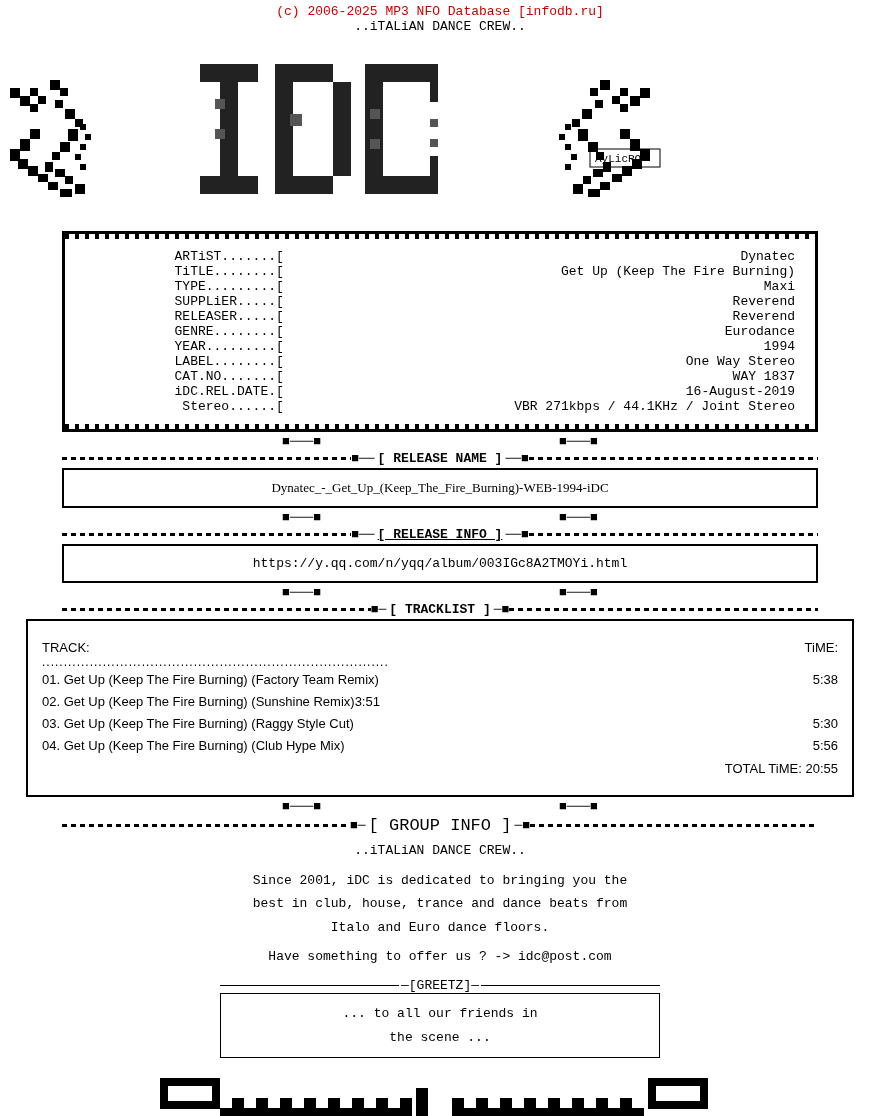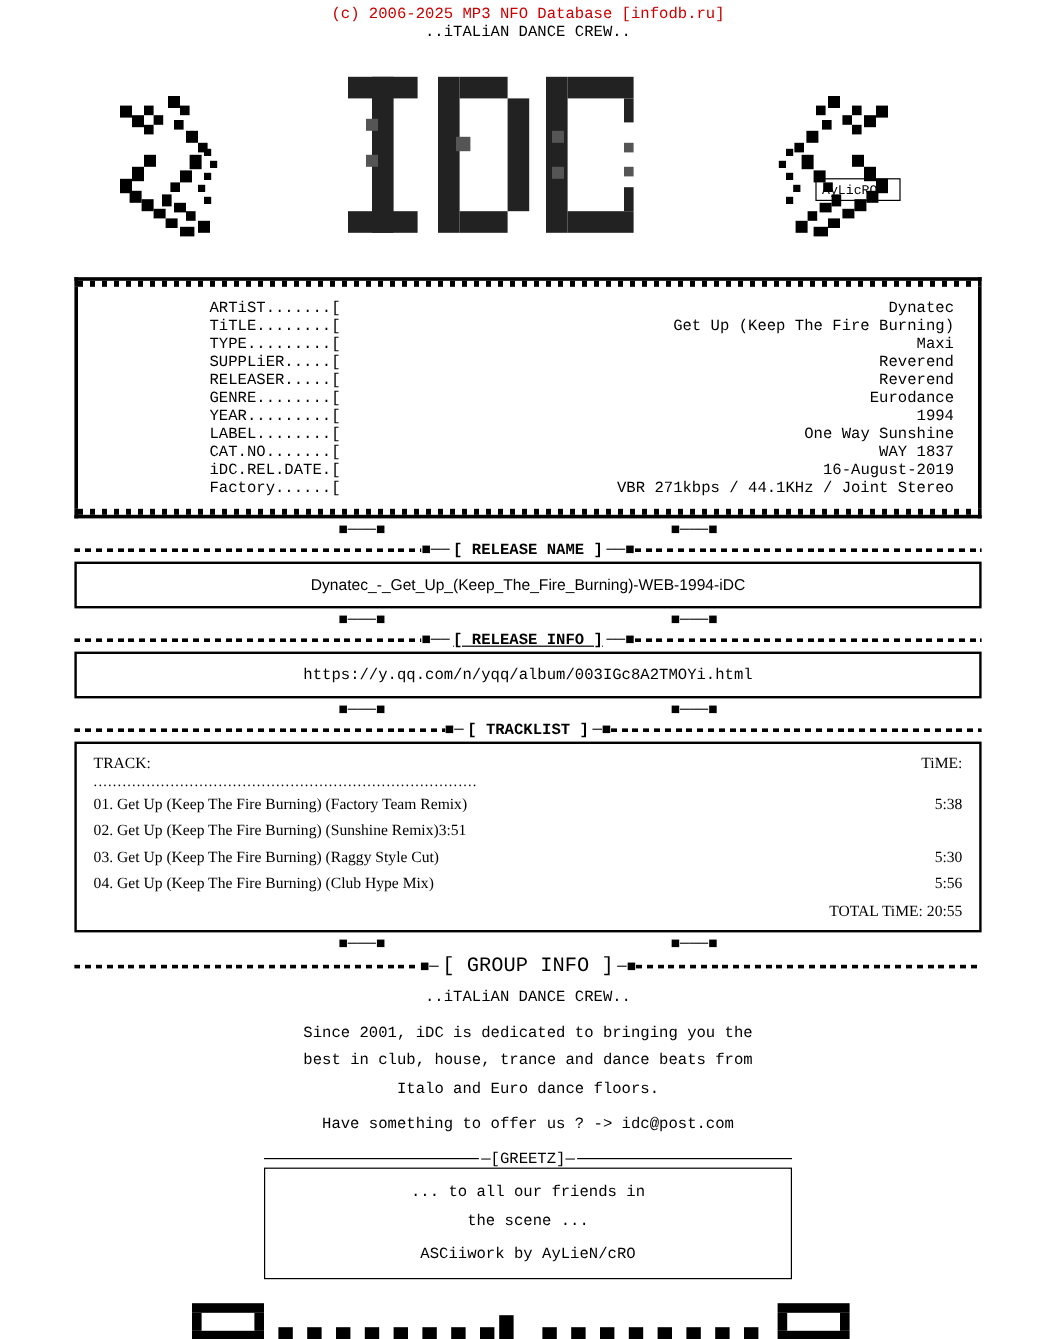--- a/index.html
+++ b/index.html
@@ -28,21 +28,20 @@
       color: #cc0000;
       font-size: 13px;
     }
     .top-header .subtitle {
       color: #000;
       font-size: 13px;
     }
 
     
     .logo-area {
-      text-align: center;
       margin: 0;
       padding: 8px 0;
       position: relative;
     }
   </style>
 </head>
 <body>
 
 <div class="page-wrapper">
 
@@ -185,32 +184,32 @@
       <tr>
         <td style="white-space:nowrap;">GENRE........[</td>
         <td>Eurodance</td>
       </tr>
       <tr>
         <td style="white-space:nowrap;">YEAR.........[</td>
         <td>1994</td>
       </tr>
       <tr>
         <td style="white-space:nowrap;">LABEL........[</td>
-        <td>One Way Sunshine</td>
+        <td>One Way Stereo</td>
       </tr>
       <tr>
         <td style="white-space:nowrap;">CAT.NO.......[</td>
         <td>WAY 1837</td>
       </tr>
       <tr>
         <td style="white-space:nowrap;">iDC.REL.DATE.[</td>
         <td>16-August-2019</td>
       </tr>
       <tr>
-        <td style="white-space:nowrap;">Factory......[</td>
+        <td style="white-space:nowrap;">Stereo......[</td>
         <td>VBR 271kbps / 44.1KHz / Joint Stereo</td>
       </tr>
     </tbody>
       </table>
   </div>
 
   <div style="margin: 0 62px; border-bottom: 3px solid #000; border-left: 3px solid #000; border-right: 3px solid #000; height: 8px; background: repeating-linear-gradient(90deg, #000 0px, #000 4px, #fff 4px, #fff 10px);"></div>
 
   <div style="text-align:center; font-family:'Courier New',Courier,monospace; font-size:13px; margin: 2px 0;">
     <span style="margin-right: 230px;">■───■</span>
@@ -220,21 +219,21 @@
   <div style="display:flex; align-items:center; justify-content:center; margin: 2px 62px;">
     <div style="flex:1; height:3px; background: repeating-linear-gradient(90deg, #000 0px, #000 5px, #fff 5px, #fff 9px);"></div>
     <div style="display:flex;align-items:center;gap:3px;">
       <span style="font-family:'Courier New',Courier,monospace;font-size:13px;font-weight:bold;">■──</span>
       <span style="font-family:'Courier New',Courier,monospace;font-size:13px;font-weight:bold;">[ RELEASE NAME ]</span>
       <span style="font-family:'Courier New',Courier,monospace;font-size:13px;font-weight:bold;">──■</span>
     </div>
     <div style="flex:1; height:3px; background: repeating-linear-gradient(90deg, #000 0px, #000 5px, #fff 5px, #fff 9px);"></div>
   </div>
 
-  <div style="margin: 2px 62px; border: 2px solid #000; padding: 10px 16px; text-align:center; font-family:Liberation Sans, sans-serif; font-size:13px;">
+  <div style="margin: 2px 62px; border: 2px solid #000; padding: 10px 16px; text-align:center; font-family:Liberation Serif, serif; font-size:13px;">
     <span>Dynatec_-_Get_Up_(Keep_The_Fire_Burning)-WEB-1994-iDC</span>
   </div>
 
   <div style="text-align:center; font-family:'Courier New',Courier,monospace; font-size:13px; margin: 2px 0;">
     <span style="margin-right: 230px;">■───■</span>
     <span>■───■</span>
   </div>
 
   <div style="display:flex; align-items:center; justify-content:center; margin: 2px 62px;">
     <div style="flex:1; height:3px; background: repeating-linear-gradient(90deg, #000 0px, #000 5px, #fff 5px, #fff 9px);"></div>
@@ -258,21 +257,21 @@
   <div style="display:flex; align-items:center; justify-content:center; margin: 2px 62px;">
     <div style="flex:1; height:3px; background: repeating-linear-gradient(90deg, #000 0px, #000 5px, #fff 5px, #fff 9px);"></div>
     <div style="display:flex;align-items:center;gap:3px;">
       <span style="font-family:'Courier New',Courier,monospace;font-size:13px;font-weight:bold;">■─</span>
       <span style="font-family:'Courier New',Courier,monospace;font-size:13px;font-weight:bold;">[ TRACKLIST ]</span>
       <span style="font-family:'Courier New',Courier,monospace;font-size:13px;font-weight:bold;">─■</span>
     </div>
     <div style="flex:1; height:3px; background: repeating-linear-gradient(90deg, #000 0px, #000 5px, #fff 5px, #fff 9px);"></div>
   </div>
 
-  <div style="margin: 2px 62px; border: 2px solid #000; padding: 8px 14px; font-family:Liberation Serif, serif; font-size:13px;">
+  <div style="margin: 2px 26px; border: 2px solid #000; padding: 19px 14px; font-family:Liberation Sans, sans-serif; font-size:13px;">
     <div style="display:flex; justify-content:space-between;">
       <span>TRACK:</span>
       <span>TiME:</span>
     </div>
     <div style="font-size:12px; letter-spacing:1px; overflow:hidden; white-space:nowrap;">................................................................................</div>
     <div style="display:flex; justify-content:space-between; line-height:1.7;">
       <span>01. Get Up (Keep The Fire Burning) (Factory Team Remix)</span>
       <span>5:38</span>
     </div>
     <div style="display:flex; line-height:1.7;">
@@ -318,21 +317,20 @@
 
   <div style="margin: 10px 220px;">
     <div style="display:flex;align-items:center;">
       <div style="flex:1;height:1px;background:#000;"></div>
       <span style="font-family:'Courier New',Courier,monospace;font-size:13px;padding:0 2px;">—[GREETZ]—</span>
       <div style="flex:1;height:1px;background:#000;"></div>
     </div>
     <div style="border:1px solid #000; padding:8px 16px; text-align:center; font-family:'Courier New',Courier,monospace; font-size:13px; line-height:1.8;">
       <div>... to all our friends in</div>
       <div>the scene ...</div>
-      <div style="margin-top:4px;">ASCiiwork by AyLieN/cRO</div>
     </div>
   </div>
 
   <div style="text-align:center; margin-top:10px;">
     <svg width="600" height="80" viewBox="0 0 600 80" style="display:block;margin:0 auto;">
       <rect width="600" height="80" fill="white"></rect>
 
       <g fill="#000">
 
         <rect x="20" y="10" width="60" height="8"></rect>

